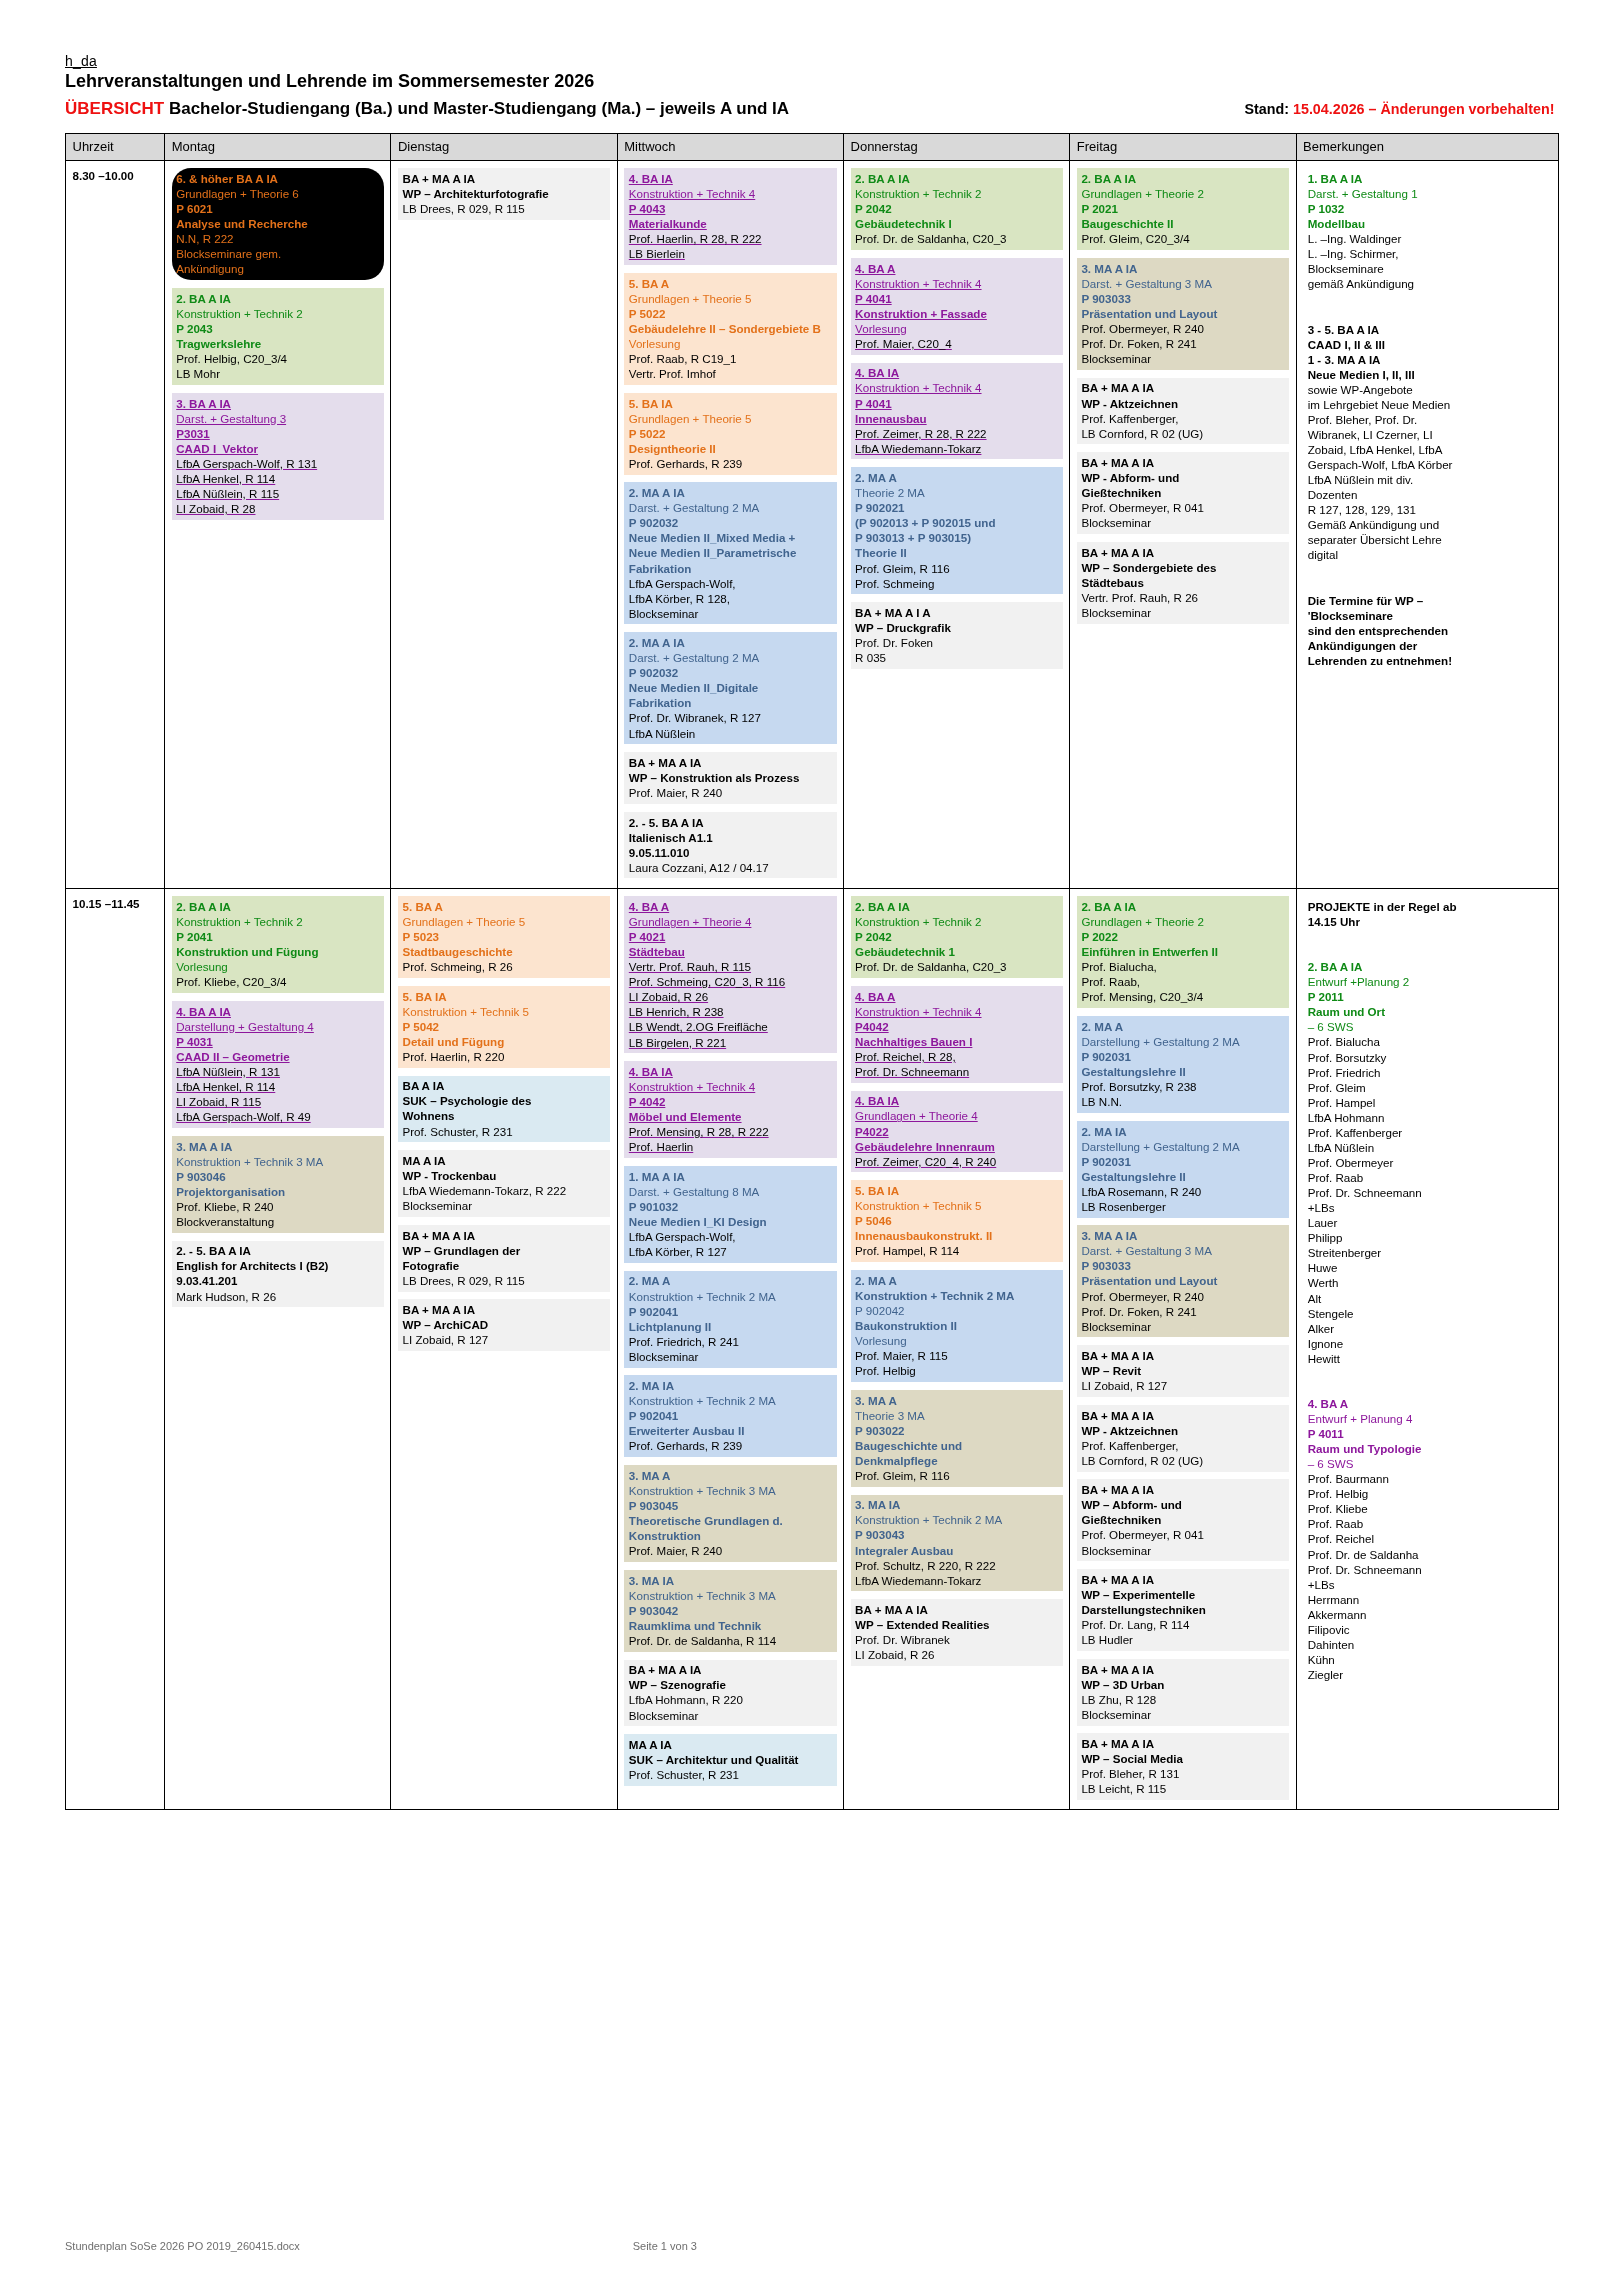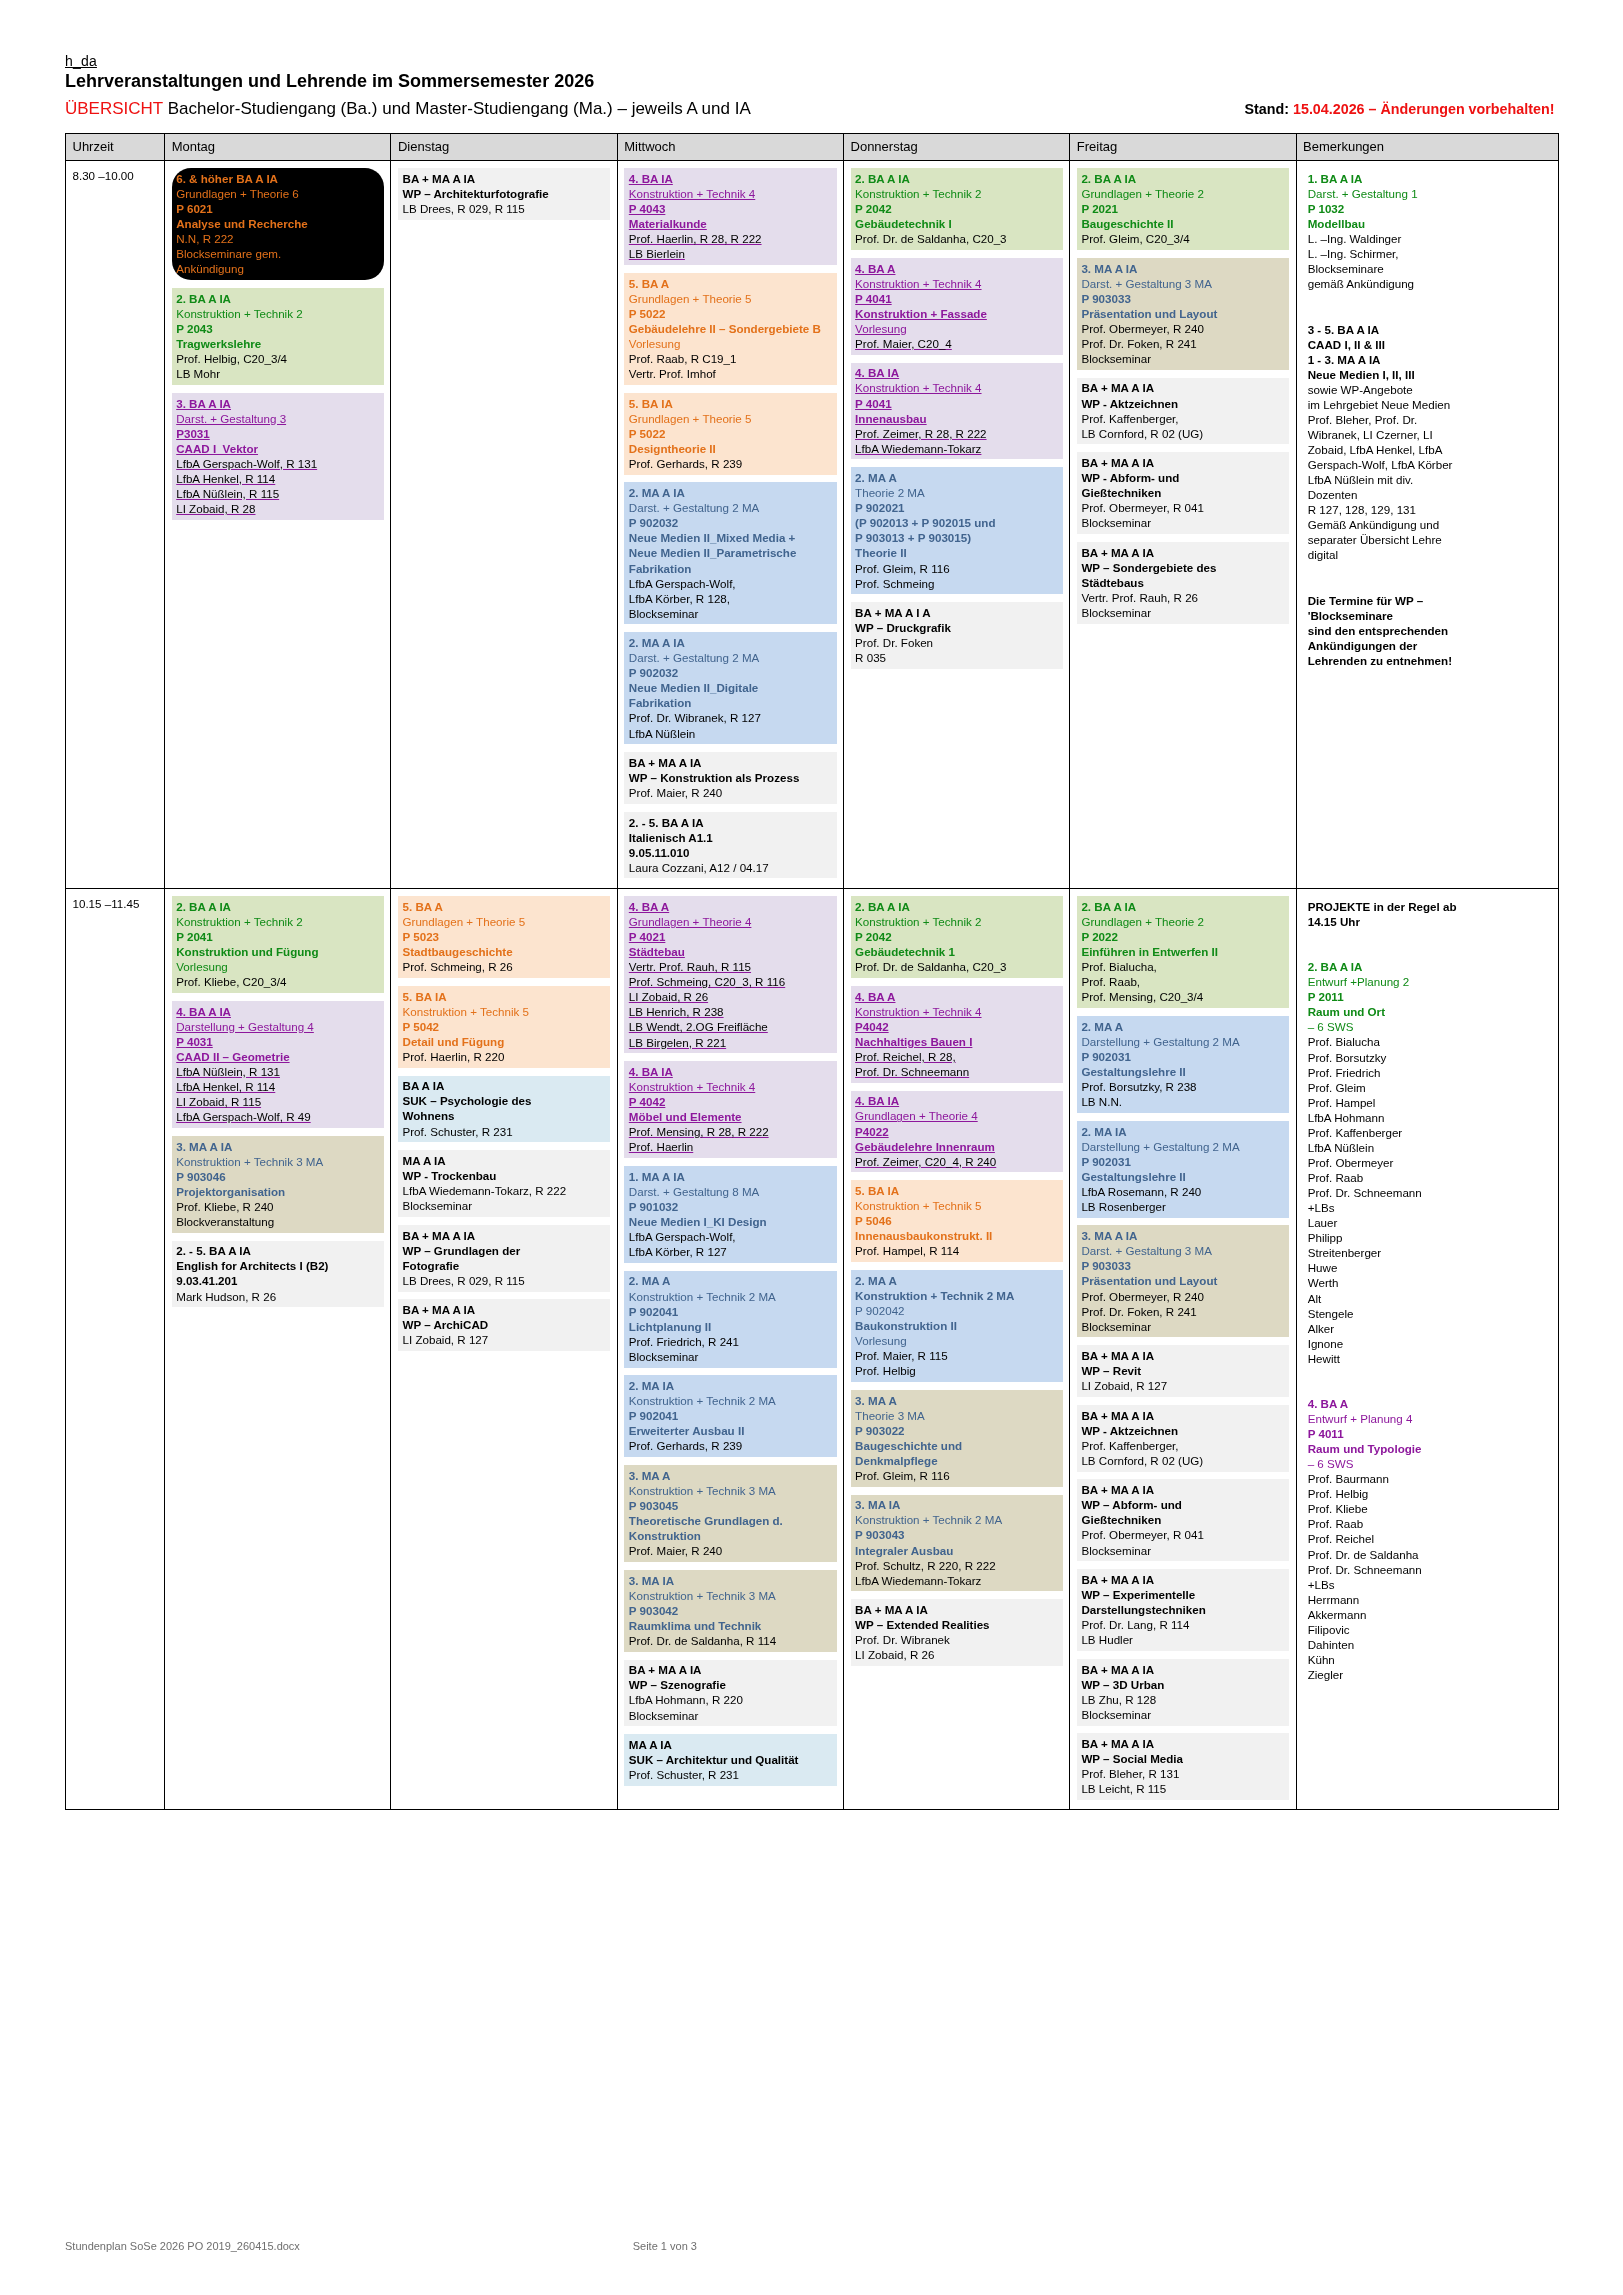--- a/index.html
+++ b/index.html
@@ -41,21 +41,21 @@
     margin: 0 0 7px 0;
   }
   .hd-sub-row {
     display: flex;
     align-items: baseline;
     justify-content: space-between;
     margin: 0 0 14px 0;
   }
   .hd-sub {
     font-size: 17px;
-    font-weight: 400;
+    font-weight: 700;
   }
   .hd-sub .em { color: #ee1111; }
   .hd-stand {
     font-size: 14.3px;
     font-weight: 700;
     white-space: nowrap;
     padding-right: 4.6px;
   }
   .hd-stand .em { color: #ee1111; }
 
@@ -82,21 +82,21 @@
   }
   table.sched td {
     border: 1.4px solid #000;
     vertical-align: top;
     padding: 7.4px 6.5px 9.3px 6.5px;
     font-size: 11.6px;
     line-height: 1.30;
   }
   td.timecell {
     font-size: 12px;
-    font-weight: 400;
+    font-weight: 700;
     padding-top: 9.3px;
     line-height: 1.45;
     margin-top: 12px;
   }
 
   
   .blk {
     padding: 2.8px 4.6px 3.7px 4.6px;
     margin-bottom: 7.9px;
   }

